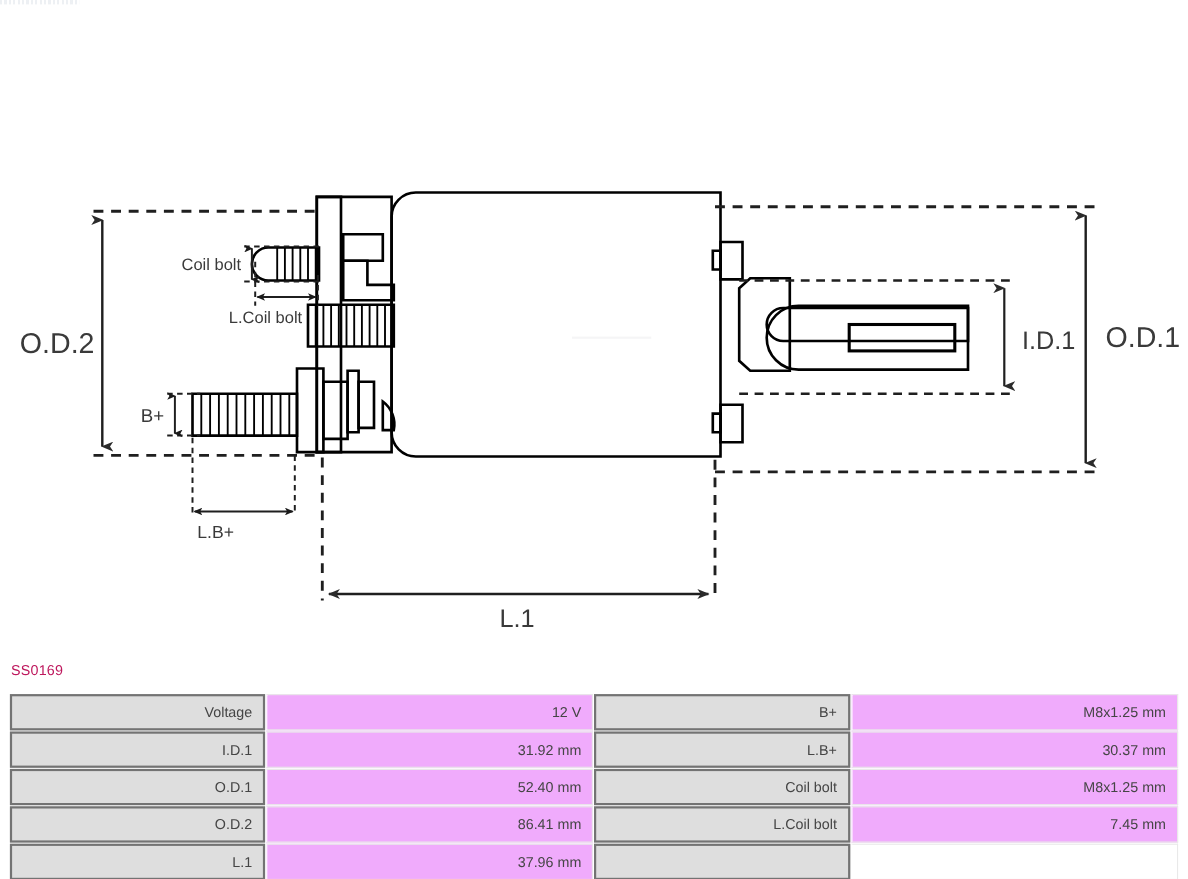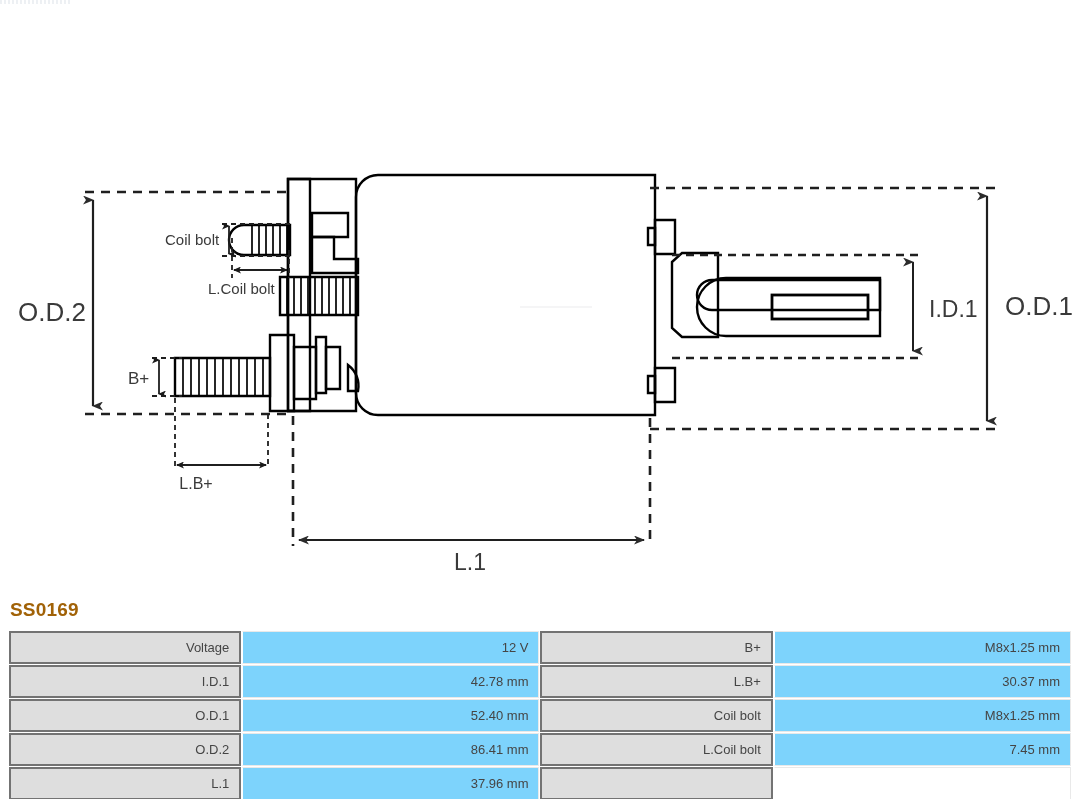--- a/index.html
+++ b/index.html
@@ -39,24 +39,24 @@
     width: 1080px;
     height: 585px;
   }
   #drawing svg { display: block; }
 
   
   #product-code {
     position: absolute;
     left: 10px;
     top: 599px;
-    font-size: 19px;
-    font-weight: bold;
+    font-size: 13px;
+    font-weight: normal;
     letter-spacing: .2px;
-    color: #a16207;
+    color: #be185d;
     line-height: 22px;
   }
 
   
   #spec-table {
     position: absolute;
     left: 8px;
     top: 630px;
     width: 1064px;
     border-collapse: separate;
@@ -70,21 +70,21 @@
     vertical-align: middle;
     white-space: nowrap;
     color: #454545;
   }
   #spec-table td.lbl {
     background: #dedede;
     border: 2px solid #737373;
     width: 198px;
   }
   #spec-table td.val {
-    background: #7dd3fc;
+    background: #f0abfc;
     border: 1px solid #e9e9e9;
     border-left-color: #ffffff;
     width: 262px;
   }
   #spec-table tr:last-child td.val:last-child,
   #spec-table tr:last-child td.lbl:last-child {
     background-color: inherit;
   }
   #spec-table td.empty-lbl { background: #dedede; }
   #spec-table td.empty-val { background: #ffffff; }
@@ -263,21 +263,21 @@
 <table id="spec-table">
   <tbody>
     <tr>
       <td class="lbl">Voltage</td>
       <td class="val">12 V</td>
       <td class="lbl">B+</td>
       <td class="val">M8x1.25 mm</td>
     </tr>
     <tr>
       <td class="lbl">I.D.1</td>
-      <td class="val">42.78 mm</td>
+      <td class="val">31.92 mm</td>
       <td class="lbl">L.B+</td>
       <td class="val">30.37 mm</td>
     </tr>
     <tr>
       <td class="lbl">O.D.1</td>
       <td class="val">52.40 mm</td>
       <td class="lbl">Coil bolt</td>
       <td class="val">M8x1.25 mm</td>
     </tr>
     <tr>

